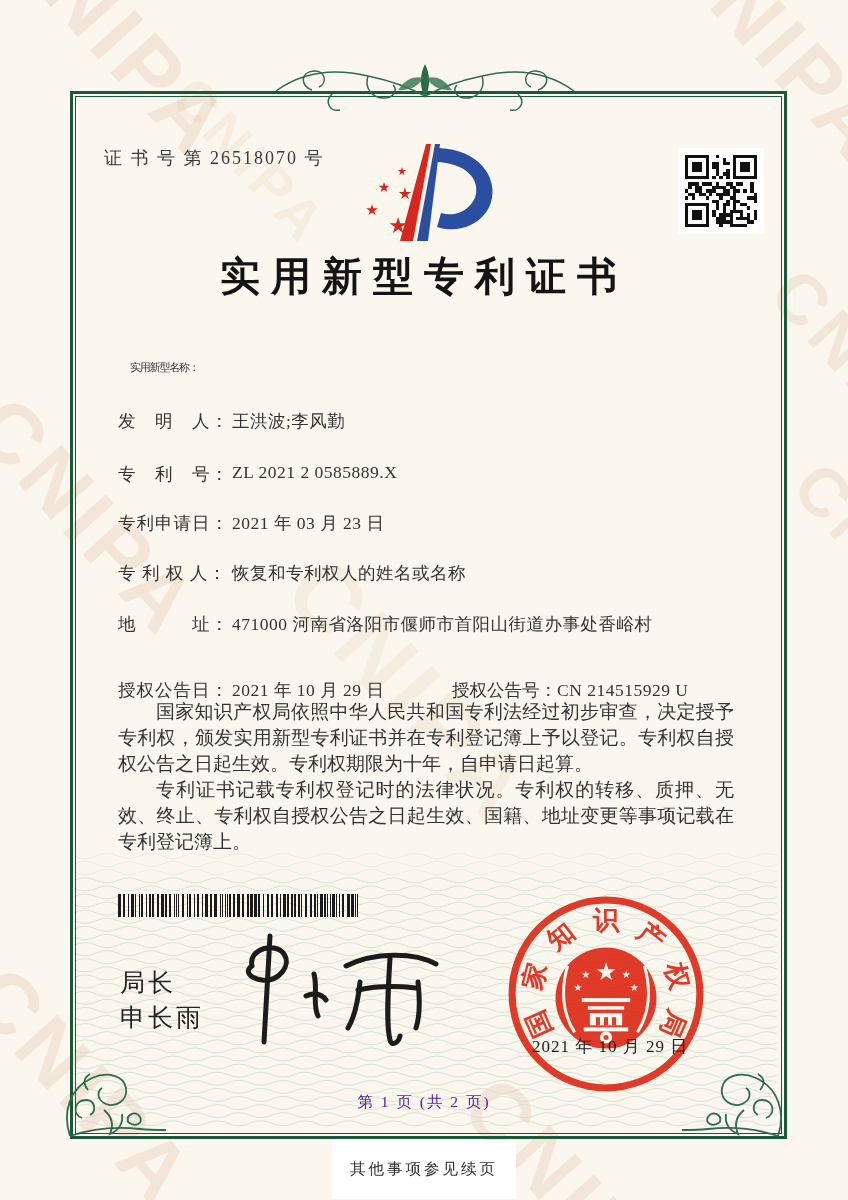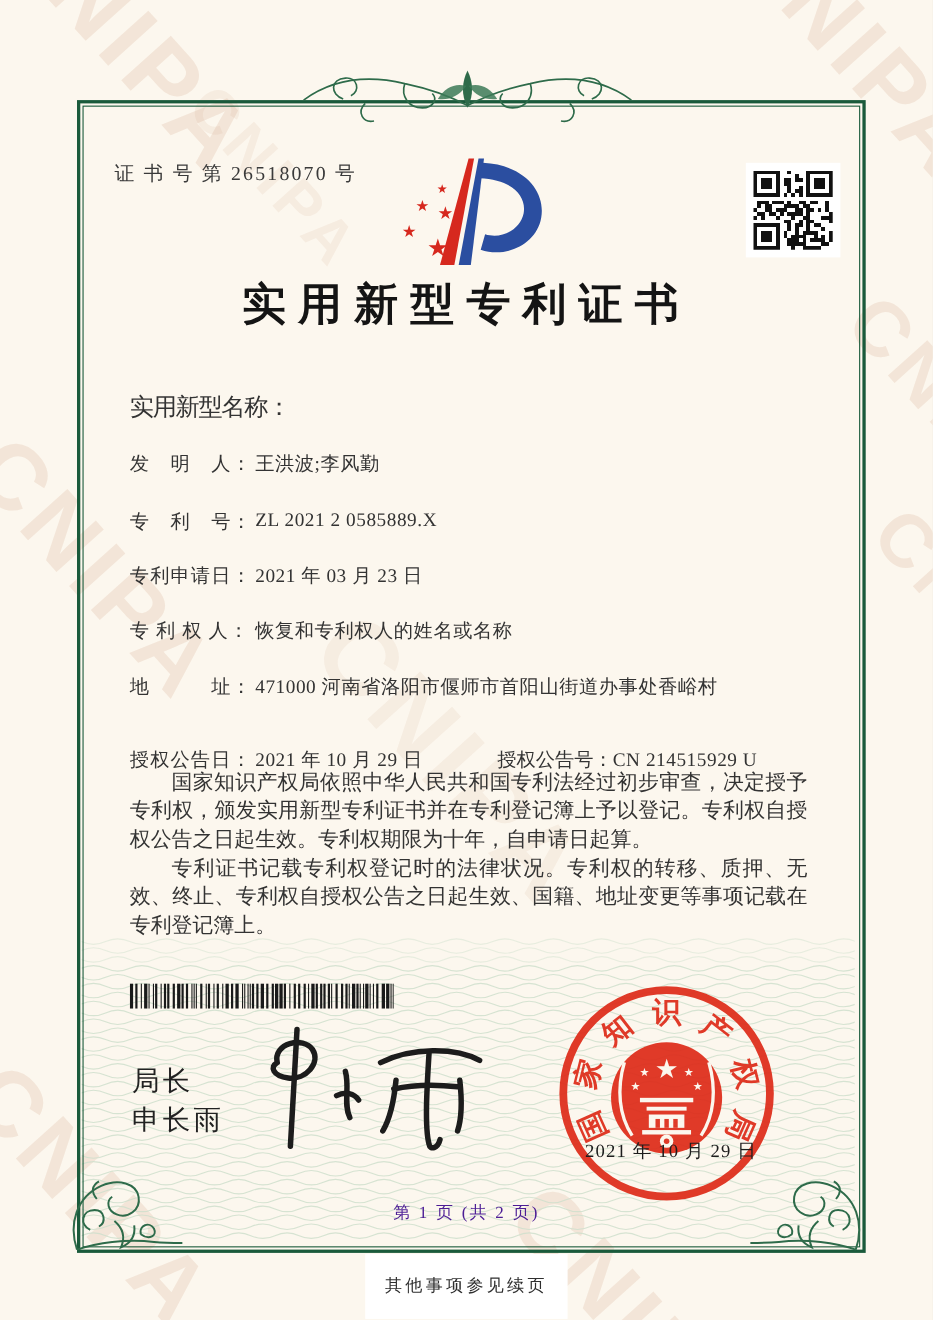--- a/index.html
+++ b/index.html
@@ -19,21 +19,21 @@
   
   .cert-no{position:absolute;left:104px;top:146px;font-size:18px;letter-spacing:2px;color:#3a3a3a;z-index:4;}
   .logo{position:absolute;left:342px;top:138px;width:170px;height:114px;z-index:4;}
   .qr-box{position:absolute;left:678px;top:148px;width:86px;height:86px;background:#fff;z-index:4;
           display:flex;align-items:center;justify-content:center;}
   .title{position:absolute;left:0;top:249px;width:100%;text-align:center;font-size:40px;font-weight:bold;
          color:#141414;letter-spacing:11px;z-index:4;}
   
   .frow{position:absolute;left:118px;width:620px;font-size:17.5px;color:#333;z-index:4;white-space:nowrap;}
   .flabel{display:inline-block;min-width:112px;letter-spacing:1px;}
-  .flabel.tight{letter-spacing:-1.2px;font-size:22px;}
+  .flabel.tight{letter-spacing:-1.2px;font-size:11px;margin-left:12px;}
   .fvalue{position:absolute;left:114px;letter-spacing:0.5px;}
   .fpair2{position:absolute;left:334px;}
   .fpair2 .fvalue2{letter-spacing:0.5px;}
   
   .body-text{position:absolute;left:118px;top:699px;width:616px;font-size:19px;line-height:26px;
              text-align:justify;color:#333;z-index:4;}
   .body-text p{margin:0;text-indent:2em;}
   
   .barcode{position:absolute;left:118px;top:894px;width:240px;height:23px;z-index:4;}
   

